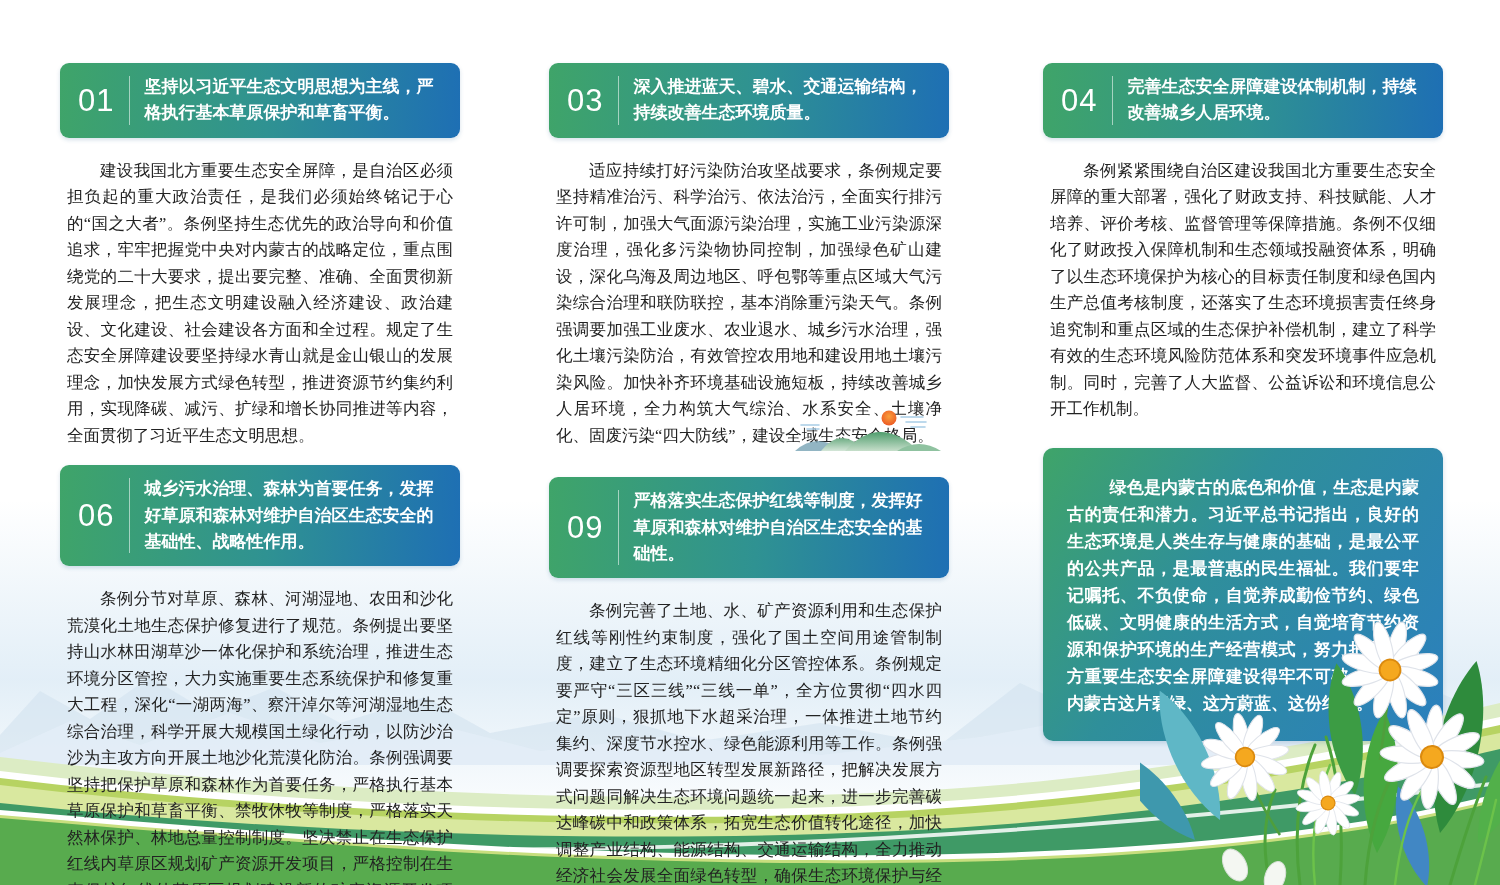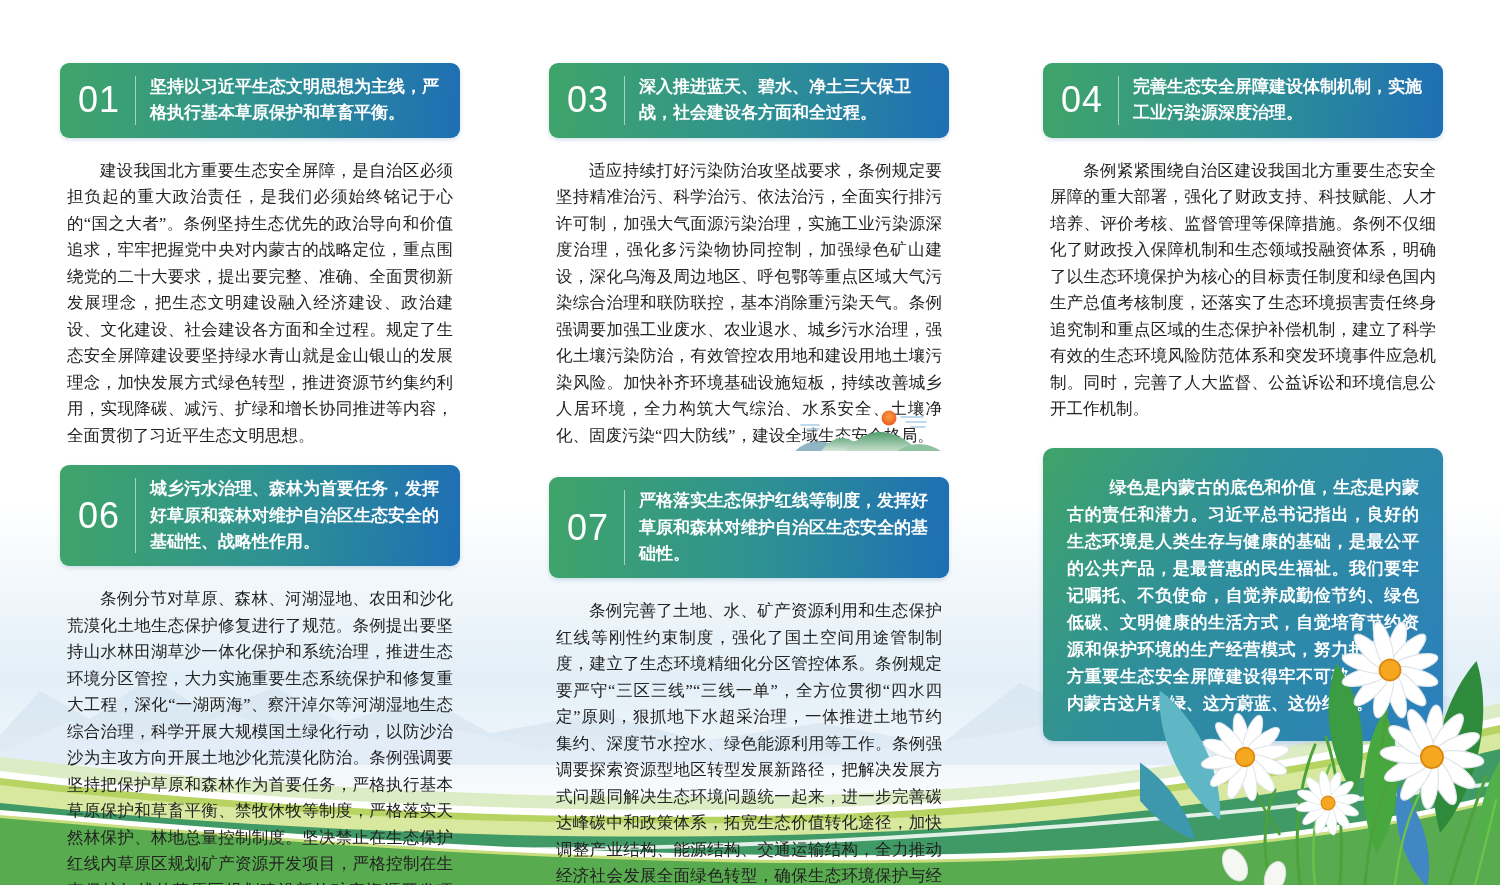--- a/index.html
+++ b/index.html
@@ -18,21 +18,21 @@
   .col{position:absolute;top:63px;width:400px;z-index:4;}
   .col1{left:60px;}
   .col2{left:549px;}
   .col3{left:1043px;}
 
   .header-card{display:flex;align-items:center;border-radius:9px;
     background:linear-gradient(93deg,#3FA469 0%,#2F9292 52%,#1E6FB4 100%);
     padding:11px 16px;box-shadow:0 2px 4px rgba(30,90,140,0.18);}
   .header-card + .para{margin-top:20px;}
   .para + .header-card{margin-top:16px;}
-  .hc-num{color:#ffffff;font-size:36px;font-weight:400;line-height:1;flex:0 0 auto;
+  .hc-num{color:#ffffff;font-size:31px;font-weight:400;line-height:1;flex:0 0 auto;
     letter-spacing:1px;padding:0 2px;}
   .hc-sep{align-self:stretch;width:1px;background:rgba(255,255,255,0.55);
     margin:2px 14px 2px 13px;flex:0 0 auto;}
   .hc-title{color:#ffffff;font-size:17px;font-weight:700;line-height:1.55;text-align:left;}
 
   .para{font-family:"Liberation Serif","DejaVu Serif",serif;color:#222222;
     font-size:16.5px;line-height:26.5px;text-align:justify;text-indent:2em;margin:7px;}
 
   .hills-illustration{position:absolute;top:344px;right:6px;width:150px;height:46px;}
 
@@ -78,21 +78,21 @@
       <span class="hc-sep"></span>
       <span class="hc-title">城乡污水治理、森林为首要任务，发挥好草原和森林对维护自治区生态安全的基础性、战略性作用。</span>
     </div>
     <p class="para">条例分节对草原、森林、河湖湿地、农田和沙化荒漠化土地生态保护修复进行了规范。条例提出要坚持山水林田湖草沙一体化保护和系统治理，推进生态环境分区管控，大力实施重要生态系统保护和修复重大工程，深化“一湖两海”、察汗淖尔等河湖湿地生态综合治理，科学开展大规模国土绿化行动，以防沙治沙为主攻方向开展土地沙化荒漠化防治。条例强调要坚持把保护草原和森林作为首要任务，严格执行基本草原保护和草畜平衡、禁牧休牧等制度，严格落实天然林保护、林地总量控制制度。坚决禁止在生态保护红线内草原区规划矿产资源开发项目，严格控制在生态保护红线外草原区规划建设新的矿产资源开发项目、扩大露天开采区域。</p>
   </div>
 
   <div class="col col2">
     <div class="header-card">
       <span class="hc-num">03</span>
       <span class="hc-sep"></span>
-      <span class="hc-title">深入推进蓝天、碧水、净土三大保卫战，社会建设各方面和全过程。</span>
+      <span class="hc-title">深入推进蓝天、碧水、交通运输结构，持续改善生态环境质量。</span>
     </div>
     <p class="para">适应持续打好污染防治攻坚战要求，条例规定要坚持精准治污、科学治污、依法治污，全面实行排污许可制，加强大气面源污染治理，实施工业污染源深度治理，强化多污染物协同控制，加强绿色矿山建设，深化乌海及周边地区、呼包鄂等重点区域大气污染综合治理和联防联控，基本消除重污染天气。条例强调要加强工业废水、农业退水、城乡污水治理，强化土壤污染防治，有效管控农用地和建设用地土壤污染风险。加快补齐环境基础设施短板，持续改善城乡人居环境，全力构筑大气综治、水系安全、土壤净化、固废污染“四大防线”，建设全域生态安全格局。</p>
 
     <svg class="hills-illustration" viewBox="0 0 150 46">
       <defs>
         <radialGradient id="sunGrad" cx="50%" cy="40%" r="60%">
           <stop offset="0%" stop-color="#F9A03C"></stop>
             <stop offset="100%" stop-color="#EC5A24"></stop>
         </radialGradient>
         <linearGradient id="hillGrad" x1="0" y1="0" x2="0" y2="1">
@@ -107,32 +107,32 @@
       <path d="M8,18 h18 M14,22 h12" stroke="#A8CDE6" stroke-width="1.6" fill="none" stroke-linecap="round"></path>
       <circle cx="96" cy="11" r="7.5" fill="url(#sunGrad)"></circle>
       <path d="M108,10 h22 M113,15 h20 M118,20 h14" stroke="#A8CDE6" stroke-width="1.6" fill="none" stroke-linecap="round"></path>
       <path d="M2,44 Q24,24 50,44 Z" fill="#7FA8B8" opacity="0.85"></path>
       <path d="M28,44 Q48,18 72,44 Z" fill="url(#hillGrad2)"></path>
       <path d="M52,44 Q86,6 126,44 Z" fill="url(#hillGrad)"></path>
       <path d="M104,44 Q126,30 148,44 Z" fill="#8FC2A0"></path>
     </svg>
 
     <div class="header-card" style="margin-top:28px;">
-      <span class="hc-num">07</span>
+      <span class="hc-num">09</span>
       <span class="hc-sep"></span>
       <span class="hc-title">严格落实生态保护红线等制度，发挥好草原和森林对维护自治区生态安全的基础性。</span>
     </div>
     <p class="para">条例完善了土地、水、矿产资源利用和生态保护红线等刚性约束制度，强化了国土空间用途管制制度，建立了生态环境精细化分区管控体系。条例规定要严守“三区三线”“三线一单”，全方位贯彻“四水四定”原则，狠抓地下水超采治理，一体推进土地节约集约、深度节水控水、绿色能源利用等工作。条例强调要探索资源型地区转型发展新路径，把解决发展方式问题同解决生态环境问题统一起来，进一步完善碳达峰碳中和政策体系，拓宽生态价值转化途径，加快调整产业结构、能源结构、交通运输结构，全力推动经济社会发展全面绿色转型，确保生态环境保护与经济社会发展统筹兼顾。</p>
   </div>
 
   <div class="col col3">
     <div class="header-card">
       <span class="hc-num">04</span>
       <span class="hc-sep"></span>
-      <span class="hc-title">完善生态安全屏障建设体制机制，实施工业污染源深度治理。</span>
+      <span class="hc-title">完善生态安全屏障建设体制机制，持续改善城乡人居环境。</span>
     </div>
     <p class="para">条例紧紧围绕自治区建设我国北方重要生态安全屏障的重大部署，强化了财政支持、科技赋能、人才培养、评价考核、监督管理等保障措施。条例不仅细化了财政投入保障机制和生态领域投融资体系，明确了以生态环境保护为核心的目标责任制度和绿色国内生产总值考核制度，还落实了生态环境损害责任终身追究制和重点区域的生态保护补偿机制，建立了科学有效的生态环境风险防范体系和突发环境事件应急机制。同时，完善了人大监督、公益诉讼和环境信息公开工作机制。</p>
 
     <div class="quote-box">
       <p class="quote-text">绿色是内蒙古的底色和价值，生态是内蒙古的责任和潜力。习近平总书记指出，良好的生态环境是人类生存与健康的基础，是最公平的公共产品，是最普惠的民生福祉。我们要牢记嘱托、不负使命，自觉养成勤俭节约、绿色低碳、文明健康的生活方式，自觉培育节约资源和保护环境的生产经营模式，努力把我国北方重要生态安全屏障建设得牢不可破，守护好内蒙古这片碧绿、这方蔚蓝、这份纯净。</p>
     </div>
   </div>
 
   <svg class="flowers" viewBox="0 0 360 300">
     <defs>

